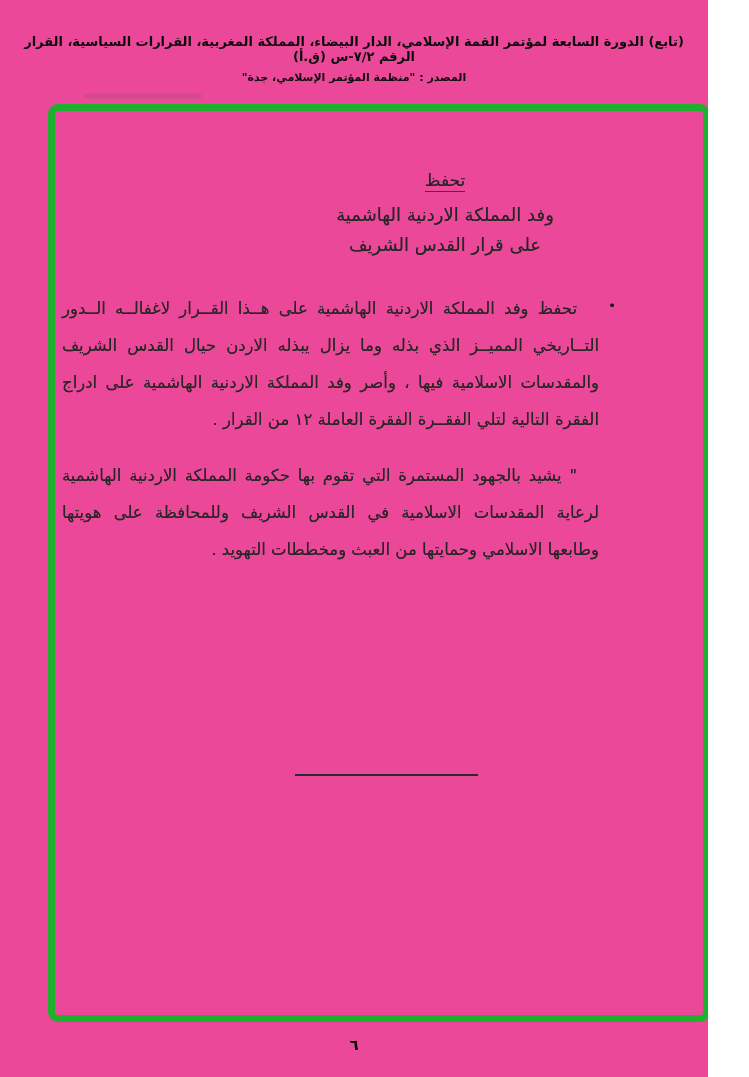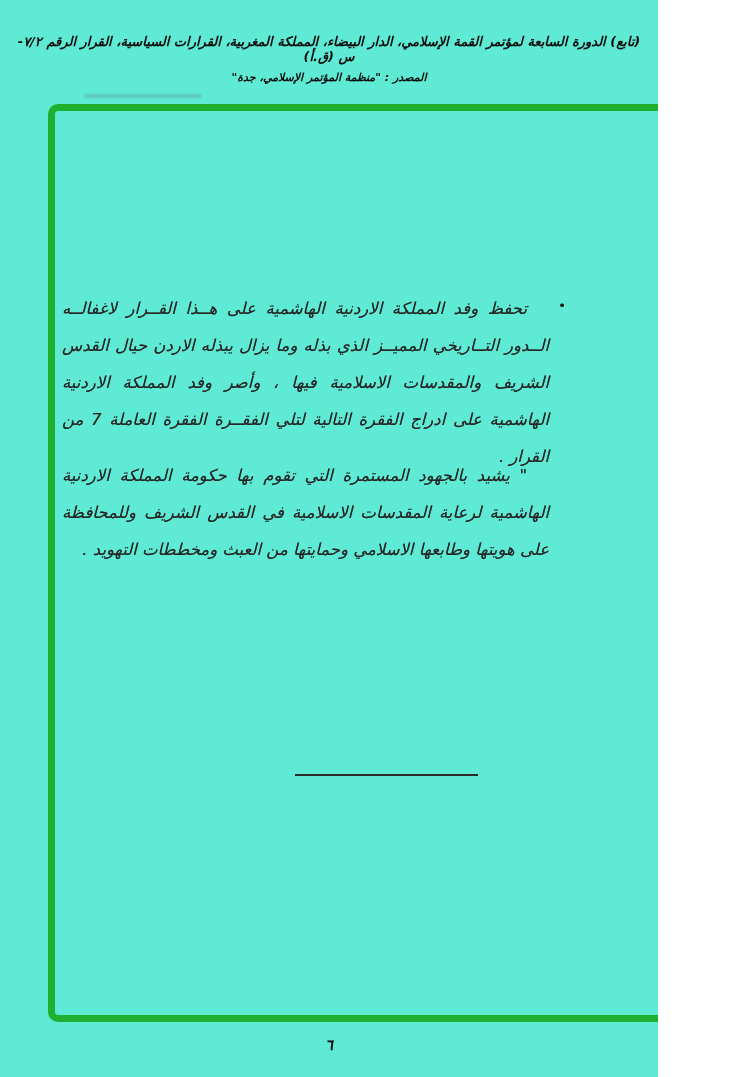--- a/index.html
+++ b/index.html
@@ -2,22 +2,22 @@
 <html lang="ar"><head>
 <meta charset="utf-8">
 <style>
   html, body { margin:0; padding:0; }
   body {
     width:749px; height:1077px; background:#ffffff;
     font-family:"DejaVu Sans", sans-serif;
     -webkit-font-smoothing:antialiased;
   }
   .page {
-    position:relative; width:658px; height:1077px;
-    background:#5eead4; overflow:hidden;font-style:italic;
+    position:relative; width:708px; height:1077px;
+    background:#ec4899; overflow:hidden;
   }
 
   
   .header {
     position:absolute; top:34px; left:16px; right:16px;
     direction:rtl; text-align:center; color:#0d0d0d;
   }
   .header-line1 { font-size:13px; font-weight:bold; letter-spacing:0; }
   .header-line2 { font-size:11px; font-weight:bold; margin-top:7px; }
 
@@ -82,23 +82,28 @@
 
   <div class="header">
     <div class="header-line1">(تابع) الدورة السابعة لمؤتمر القمة الإسلامي، الدار البيضاء، المملكة المغربية، القرارات السياسية، القرار الرقم ٧/٢-س (ق.أ)</div>
     <div class="header-line2">المصدر :  "منظمة المؤتمر الإسلامي، جدة"</div>
   </div>
 
   <div class="smudge"></div>
 
   <div class="green-frame"></div>
 
+  <div class="title-block scan-text">
+    <span class="doc-title">تحفظ</span>
+    <div class="doc-subtitle1">وفد المملكة الاردنية الهاشمية</div>
+    <div class="doc-subtitle2">على قرار القدس الشريف</div>
+  </div>
 
   <div class="para para-1 scan-text">
-    <span class="bullet">•</span><span>تحفظ وفد المملكة الاردنية الهاشمية على هــذا القــرار لاغفالــه الــدور التــاريخي المميــز الذي بذله وما يزال يبذله الاردن حيال القدس الشريف والمقدسات الاسلامية فيها ، وأصر وفد المملكة الاردنية الهاشمية على ادراج الفقرة التالية لتلي الفقــرة الفقرة العاملة 7 من القرار .</span>
+    <span class="bullet">•</span><span>تحفظ وفد المملكة الاردنية الهاشمية على هــذا القــرار لاغفالــه الــدور التــاريخي المميــز الذي بذله وما يزال يبذله الاردن حيال القدس الشريف والمقدسات الاسلامية فيها ، وأصر وفد المملكة الاردنية الهاشمية على ادراج الفقرة التالية لتلي الفقــرة الفقرة العاملة ١٢ من القرار .</span>
   </div>
 
   <div class="para para-2 scan-text">
     <span>" يشيد بالجهود المستمرة التي تقوم بها حكومة المملكة الاردنية الهاشمية لرعاية المقدسات الاسلامية في القدس الشريف وللمحافظة على هويتها وطابعها الاسلامي وحمايتها من العبث ومخططات التهويد .</span>
   </div>
 
 
   <hr class="divider">
 
   <div class="page-number">٦</div>

